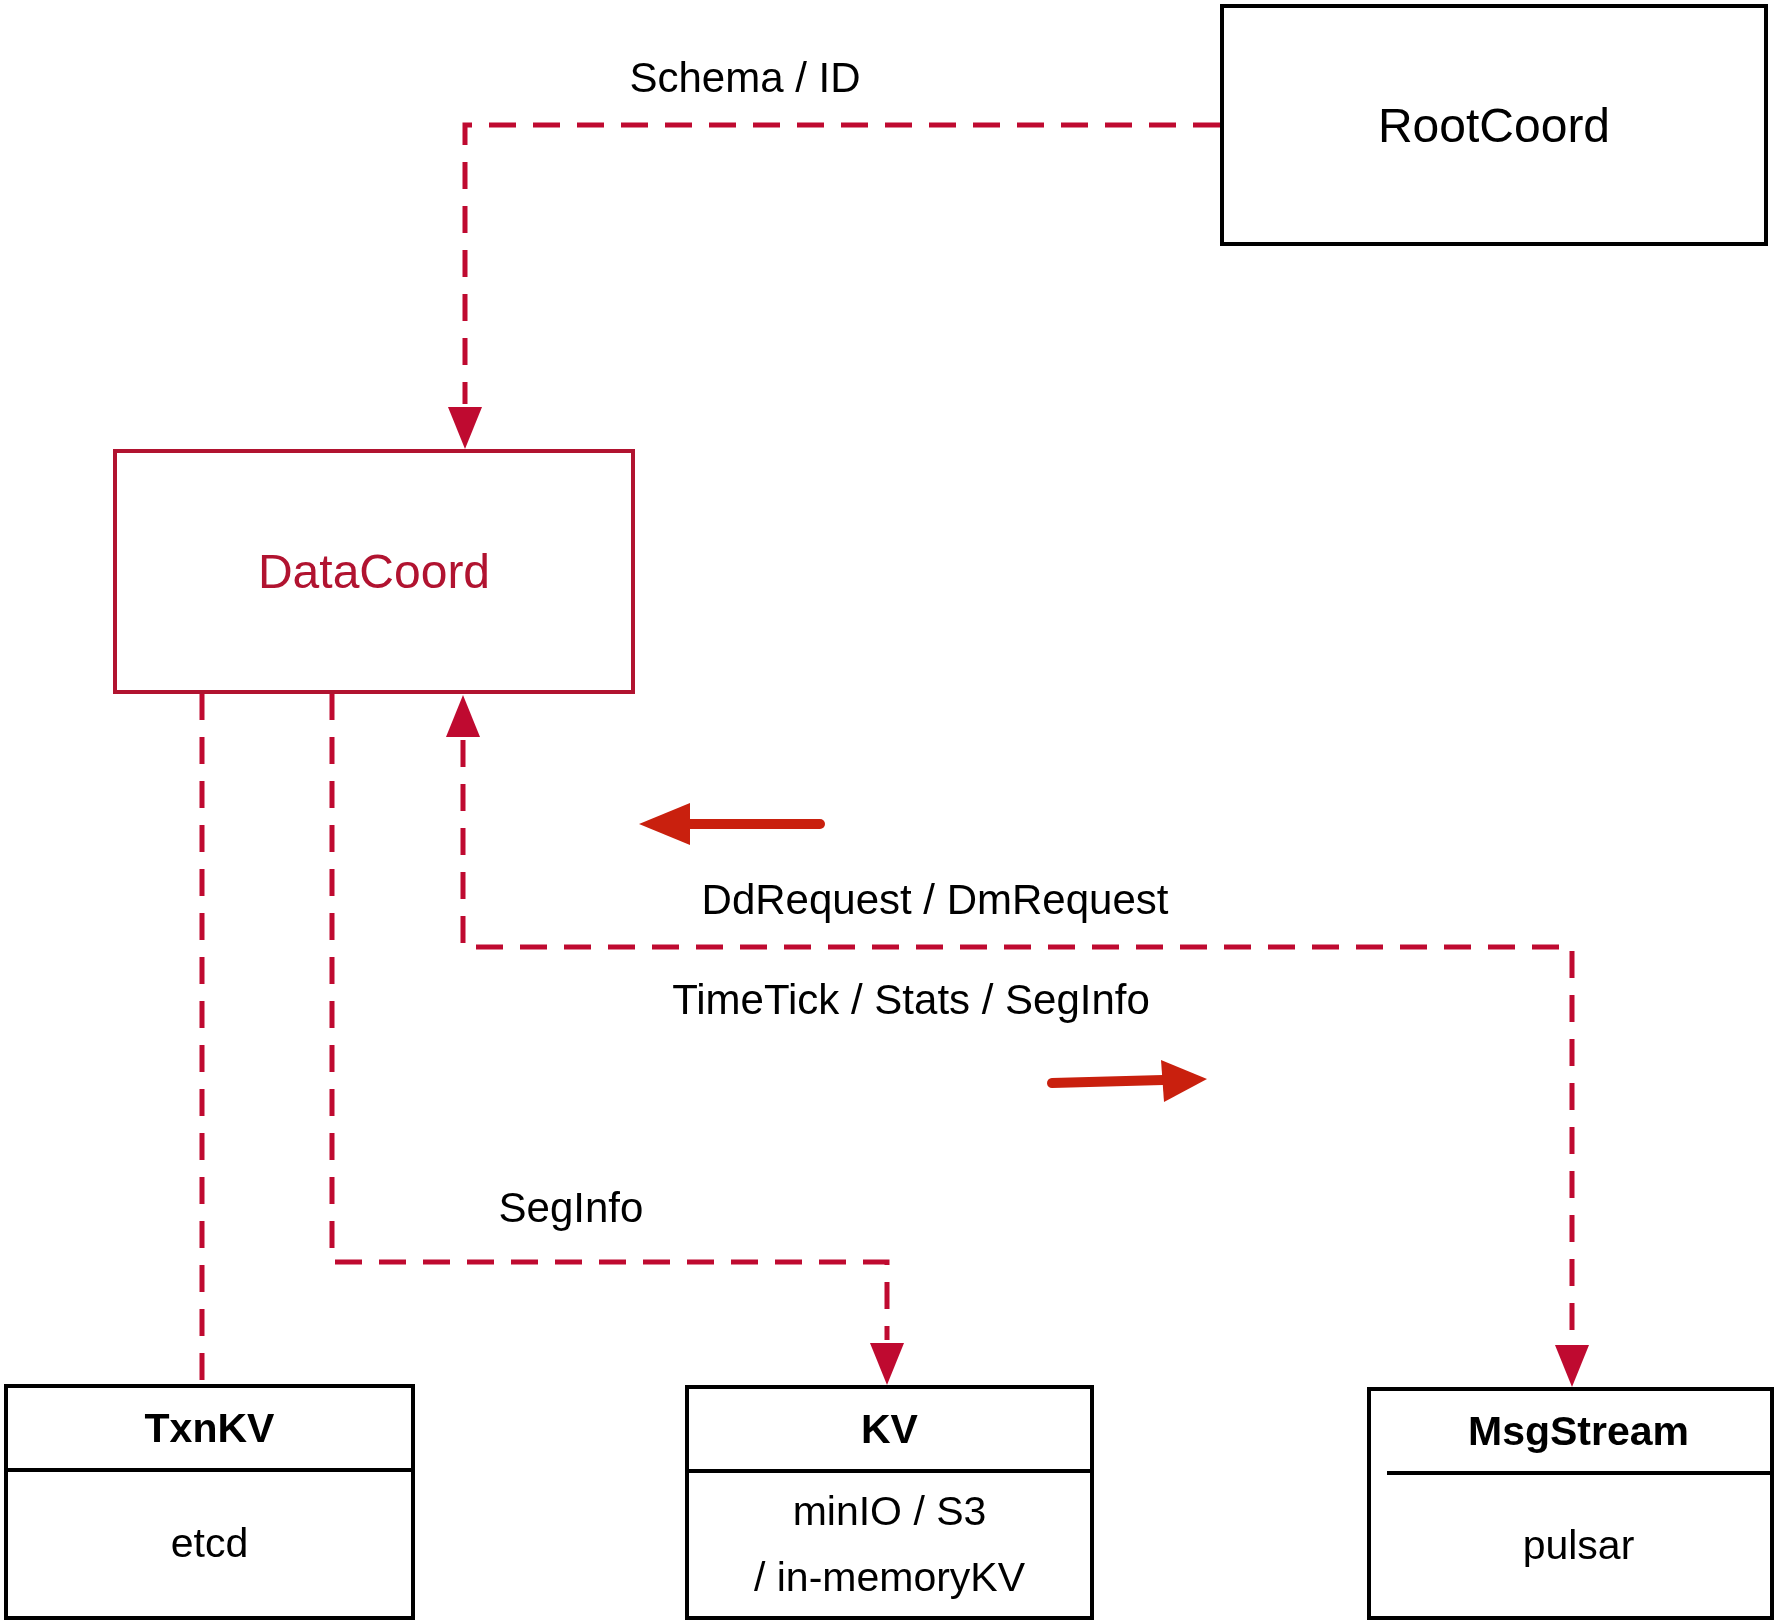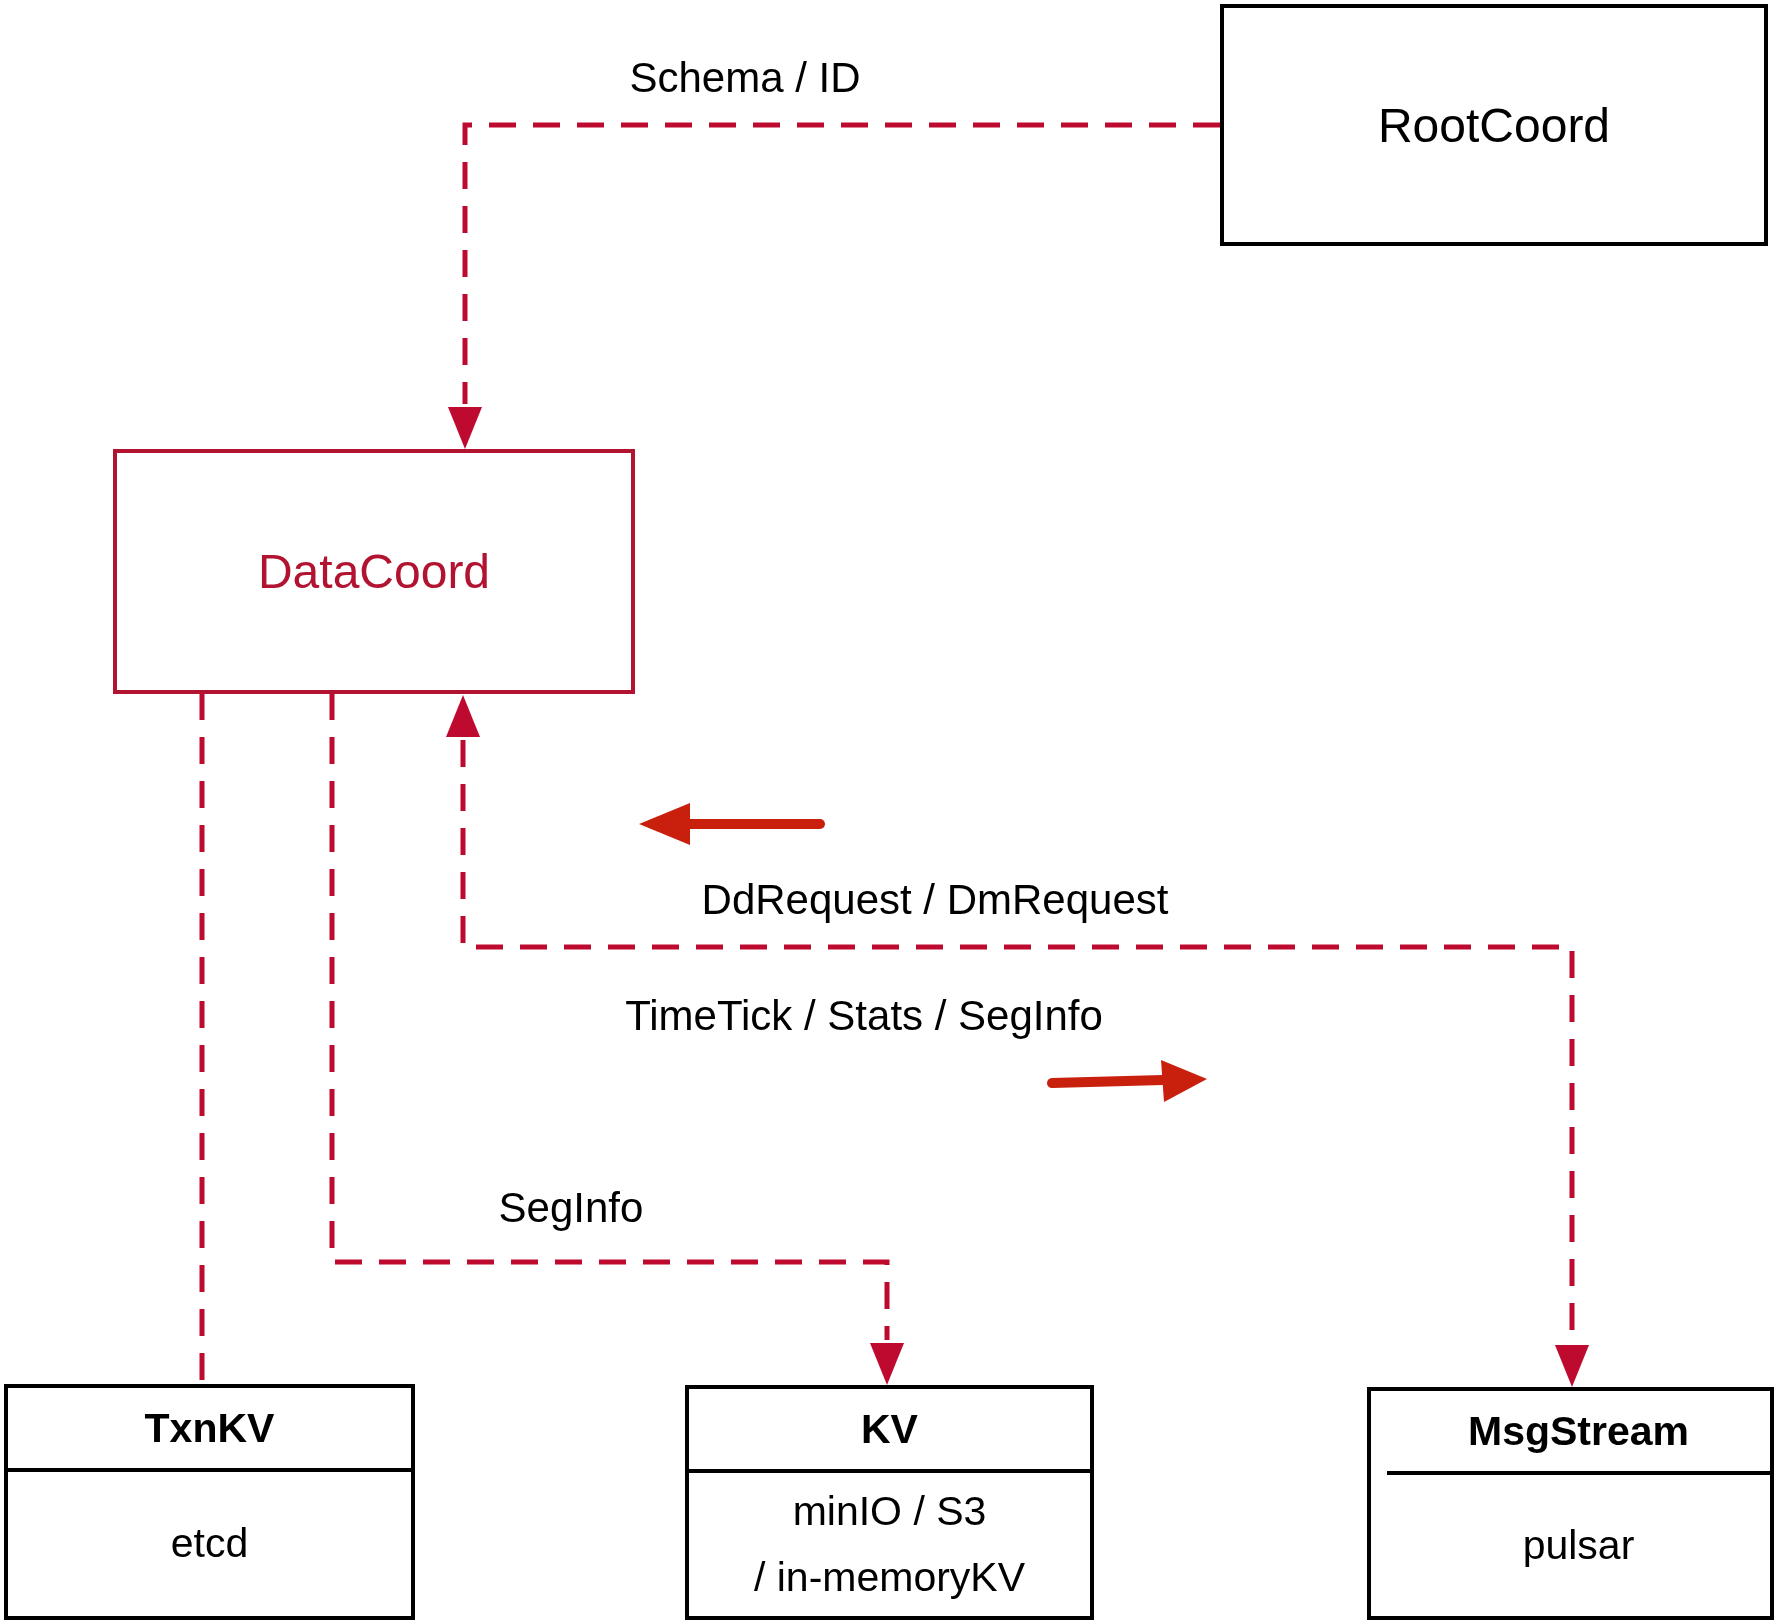--- a/index.html
+++ b/index.html
@@ -58,21 +58,21 @@
 
   .edge-label{
     position:absolute;
     transform:translateX(-50%);
     font-size:42px;
     white-space:nowrap;
     color:var(--text,#000);
   }
   .edge-label--schema{left:745px;top:54px;}
   .edge-label--ddreq{left:935px;top:876px;}
-  .edge-label--timetick{left:864px;top:976px;margin-top:16px;}
+  .edge-label--timetick{left:911px;top:976px;}
   .edge-label--binlogs{left:571px;top:1184px;}
 </style>
 </head>
 <body>
 
 <div class="canvas">
 
   <svg class="connector-layer" viewBox="0 0 1781 1624" xmlns="http://www.w3.org/2000/svg">
 
     <path class="dash-line" d="M 1220 125 H 465 V 404"></path>

